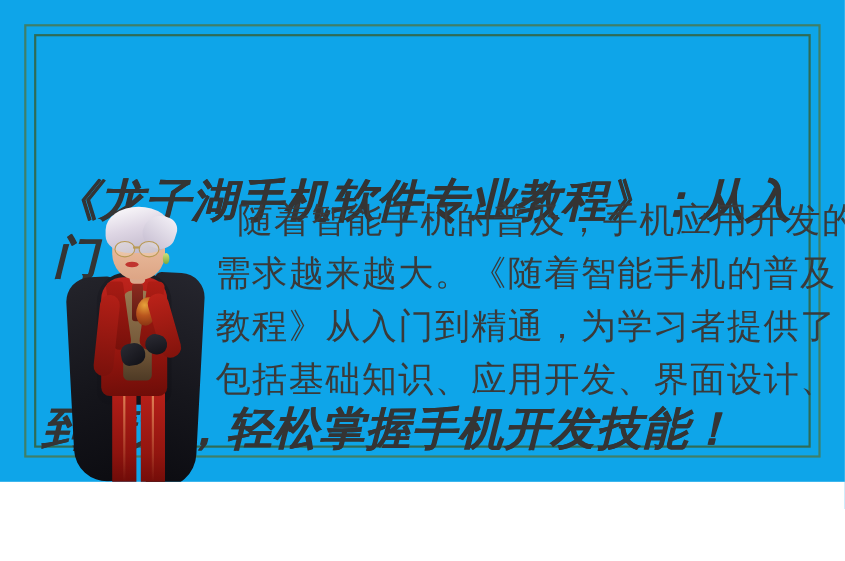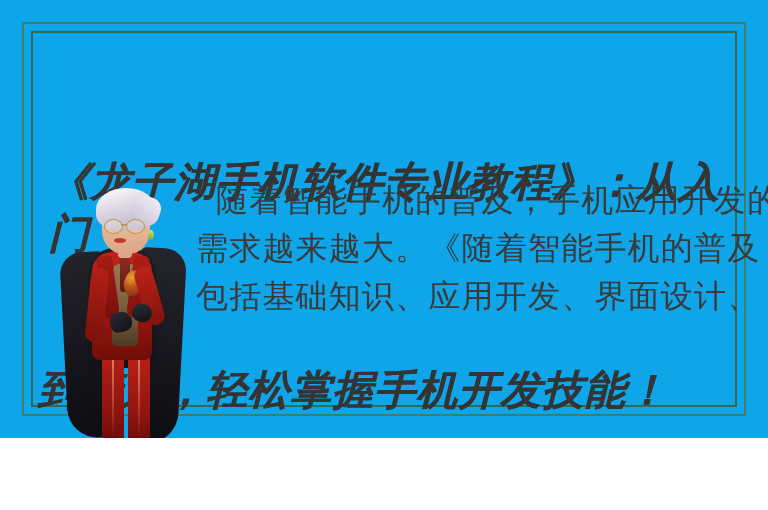--- a/index.html
+++ b/index.html
@@ -283,20 +283,21 @@
   <div class="frame-inner"></div>
 
   <div class="headline">
     <span class="hl-line">《龙子湖手机软件专业教程》：从入门</span>
     <span class="hl-line">到精通，轻松掌握手机开发技能！</span>
   </div>
 
   <div class="bodycopy">
     <span class="bc-line">随着智能手机的普及，手机应用开发的</span>
     <span class="bc-line">需求越来越大。《随着智能手机的普及</span>
+    <span class="bc-line">教程》从入门到精通，为学习者提供了</span>
     <span class="bc-line">包括基础知识、应用开发、界面设计、</span>
   </div>
 
   <div class="figure">
     <div class="fig-part shadow"></div>
     <div class="fig-part coat-l"></div>
     <div class="fig-part coat-r"></div>
     <div class="fig-part coat-mid"></div>
     <div class="fig-part leg-l"></div>
     <div class="fig-part leg-r"></div>

